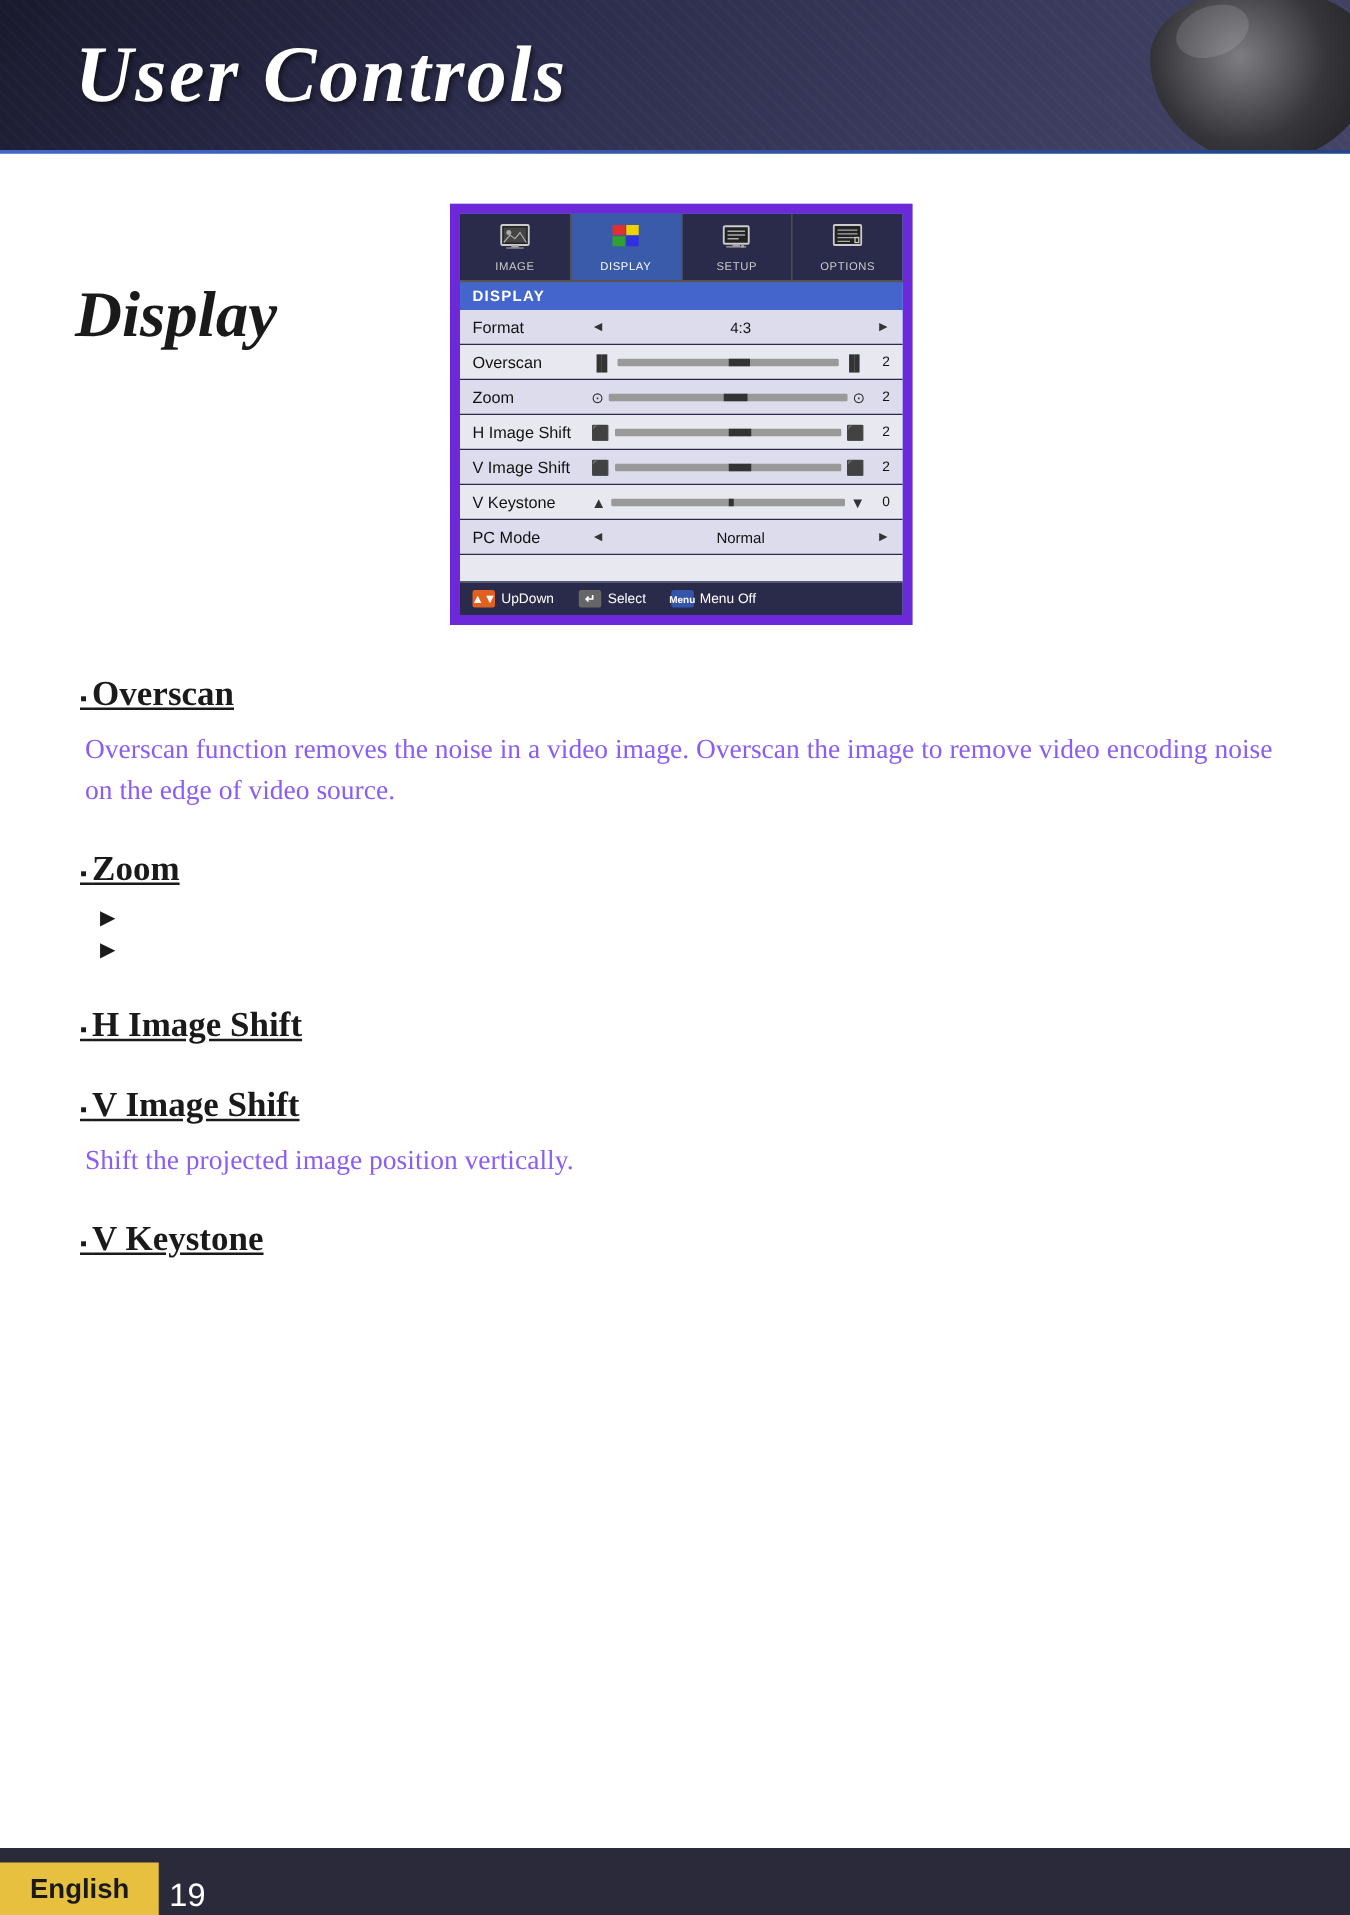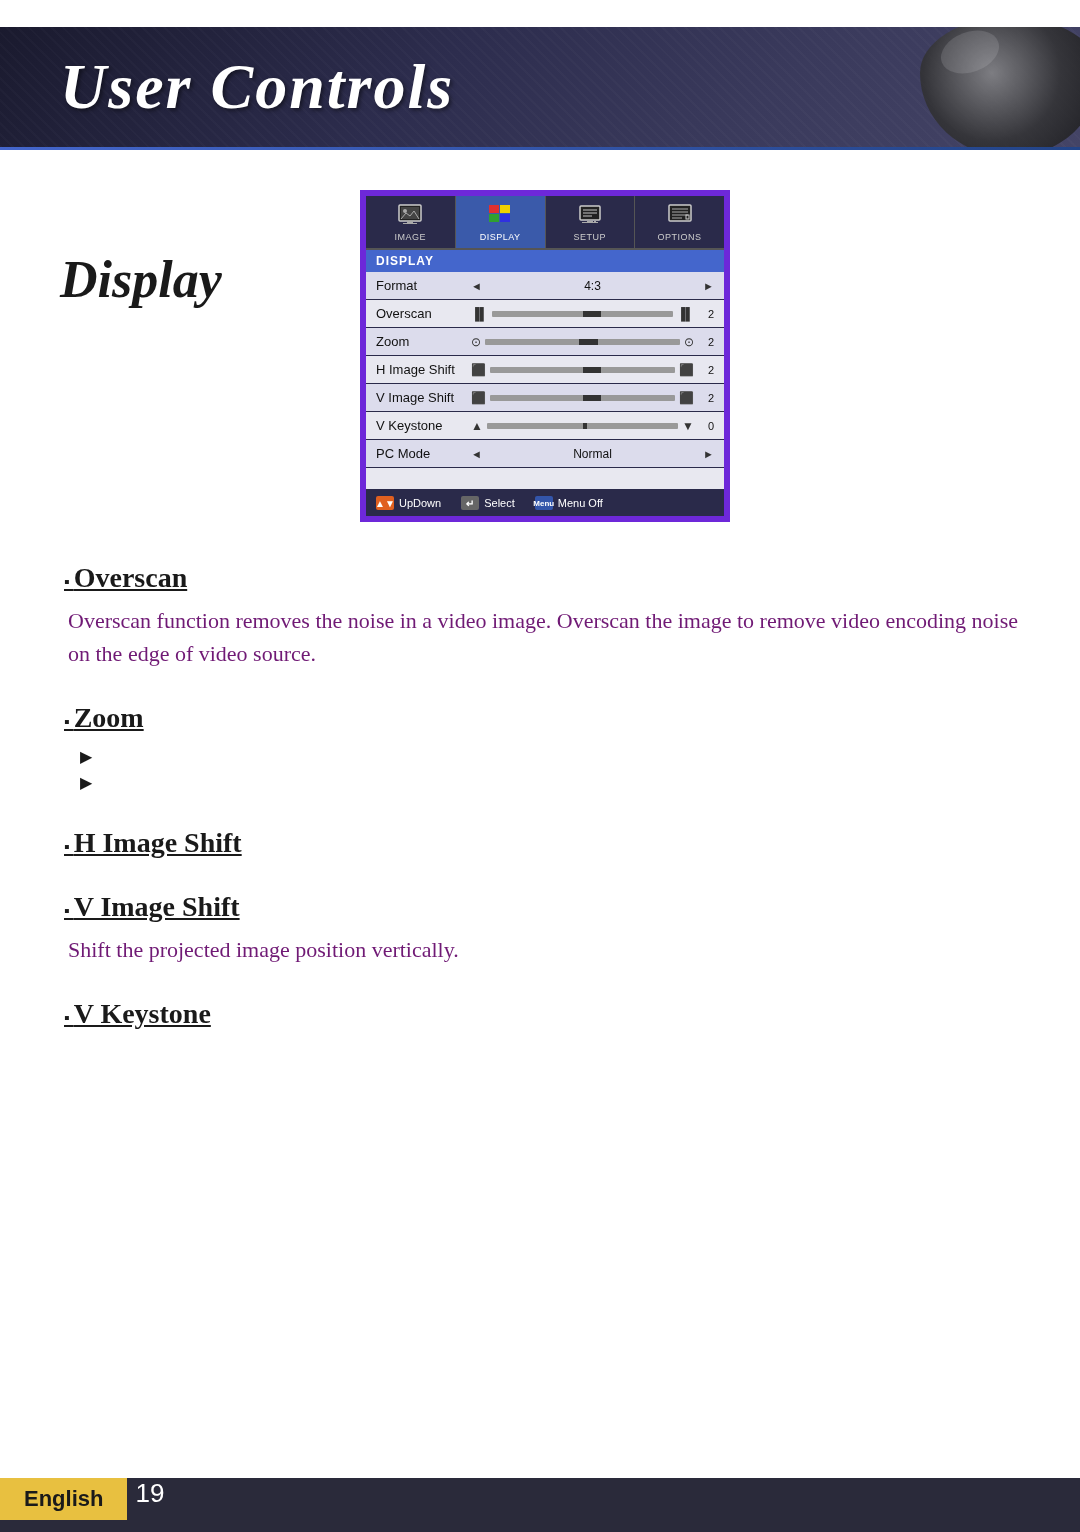--- a/index.html
+++ b/index.html
@@ -16,21 +16,20 @@
     
     .header-banner {
       width: 100%;
       height: 120px;
       background: linear-gradient(135deg, #1a1a2e 0%, #2d2d4e 40%, #3a3a5c 70%, #444466 100%);
       position: relative;
       display: flex;
       align-items: center;
       padding-left: 60px;
       overflow: hidden;
-      margin-top: 27px;
     }
 
     .header-banner::before {
       content: '';
       position: absolute;
       top: 0; left: 0; right: 0; bottom: 0;
       background: repeating-linear-gradient(
         45deg,
         rgba(255,255,255,0.02) 0px,
         rgba(255,255,255,0.02) 2px,
@@ -89,21 +88,21 @@
       font-style: italic;
       font-weight: bold;
       color: #1a1a1a;
       margin-top: 60px;
       margin-right: 60px;
       min-width: 240px;
     }
 
     
     .osd-container {
-      border: 6px solid #6d28d9;
+      border: 8px solid #6d28d9;
       background: #7dd3fc;
       width: 370px;
       font-family: Arial, sans-serif;
       font-size: 13px;
     }
 
     .osd-tabs {
       display: flex;
       background: #2a2a4a;
       border-bottom: 2px solid #555;
@@ -270,21 +269,21 @@
     }
 
     .section-heading::before {
       content: '▪ ';
       color: #1a1a1a;
       font-size: 16px;
     }
 
     .section-body {
       font-size: 22px;
-      color: #701a75;
+      color: #8b5cf6;
       line-height: 1.5;
       padding-left: 8px;
     }
 
     .bullet-list {
       list-style: none;
       padding-left: 20px;
     }
 
     .bullet-list li {
@@ -304,21 +303,21 @@
 
     
     .page-footer {
       position: absolute;
       bottom: 0;
       left: 0;
       right: 0;
       height: 54px;
       background: #2a2a3a;
       display: flex;
-      align-items: flex-start;
+      align-items: flex-end;
       padding: 0 0 0 0;
     }
 
     .footer-lang {
       background: #e8c040;
       color: #1a1a1a;
       font-size: 22px;
       font-weight: bold;
       padding: 8px 24px;
       font-family: Arial, sans-serif;

